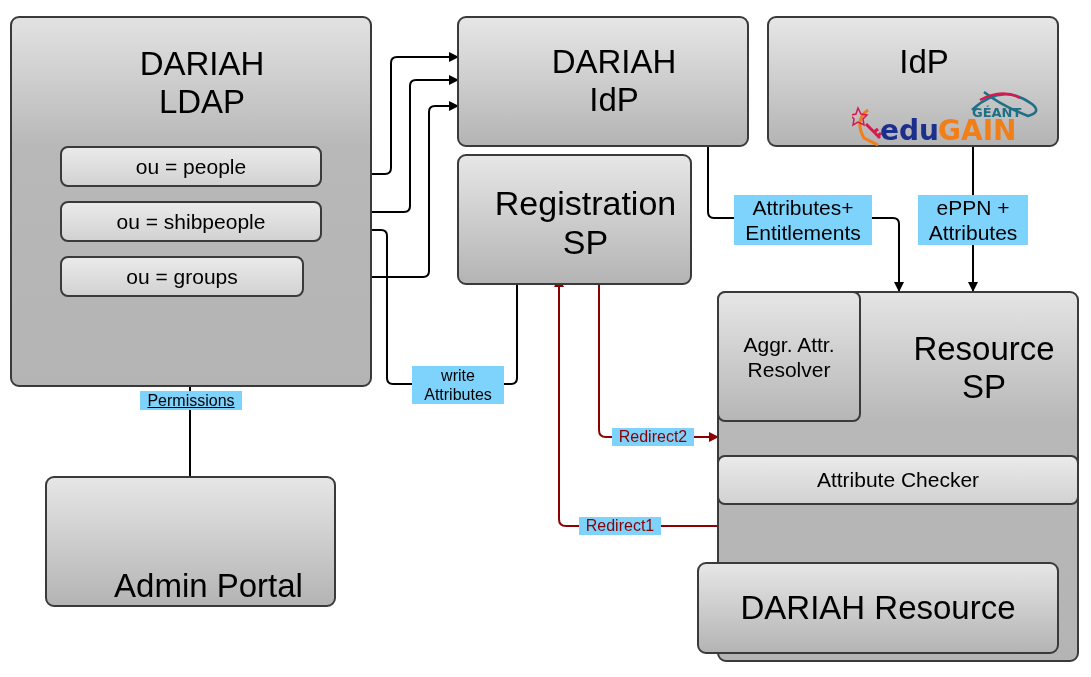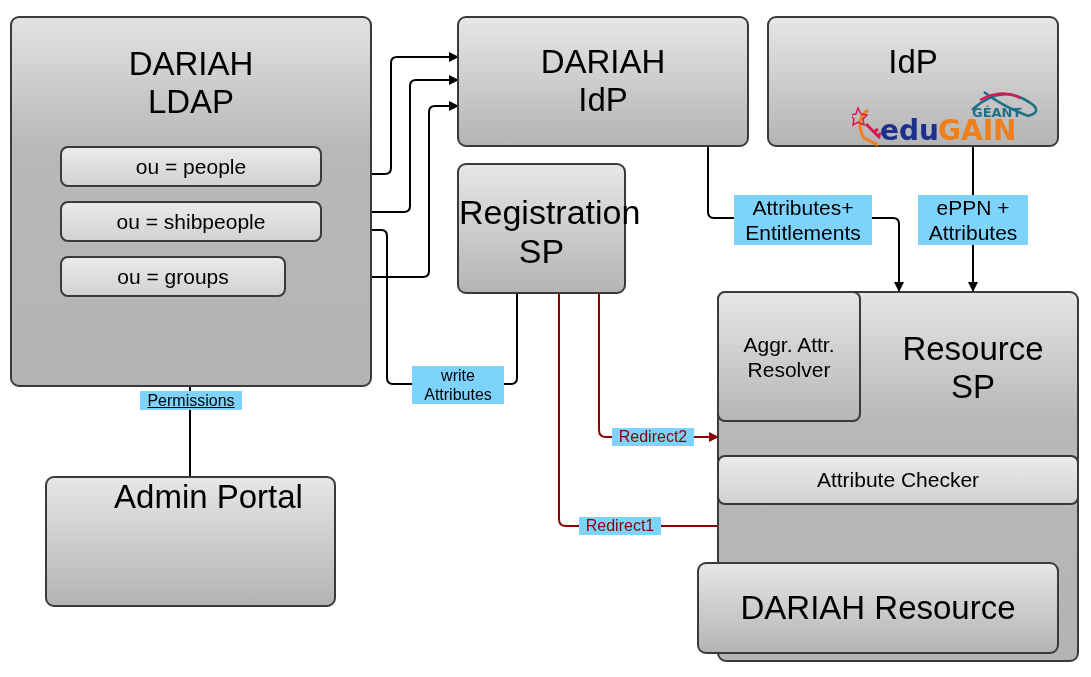--- a/index.html
+++ b/index.html
@@ -4,21 +4,21 @@
 <style>
   html, body { margin: 0; padding: 0; background: #ffffff; }
   body { width: 1091px; height: 677px; position: relative; overflow: hidden;
          font-family: "Liberation Sans", sans-serif; color: #000; }
   .box { position: absolute; box-sizing: border-box; border: 2px solid #3a3a3a; border-radius: 9px;
          background: linear-gradient(to bottom, #e6e6e6 0%, #b4b4b4 100%); }
   .box.flat { background: linear-gradient(to bottom, #e2e2e2 0%, #b8b8b8 35%, #b4b4b4 100%); }
   .inner { position: absolute; box-sizing: border-box; border: 2px solid #3a3a3a; border-radius: 8px;
            background: linear-gradient(to bottom, #eaeaea 0%, #d2d2d2 100%);
            display: flex; align-items: center; justify-content: center; font-size: 21px; }
-  .title { position: absolute; left: 0; right: 0; text-align: center; font-size: 33px; line-height: 38px; }
+  .title { position: absolute; left: 0; right: 0; text-align: center; font-size: 33px; line-height: 38px; padding-left: 22px; }
   .lbl { position: absolute; text-align: center; background: #7dd3fc; white-space: nowrap; }
   .lbl.big { font-size: 21px; line-height: 25px; }
   .lbl.small { font-size: 16px; line-height: 19px; }
   .lbl.red { color: #8b0000; font-size: 16px; line-height: 18px; }
   svg.wires { position: absolute; left: 0; top: 0; }
   .edugain { position: absolute; left: 852px; top: 90px; width: 195px; height: 56px; }
 </style>
 </head>
 <body>
 
@@ -60,32 +60,32 @@
     <div>DARIAH</div>
     <div>LDAP</div>
   </div>
 </div>
 <div class="inner" style="left:60px; top:146px; width:262px; height:41px;">
   <span>ou = people</span>
 </div>
 <div class="inner" style="left:60px; top:201px; width:262px; height:41px;">
   <span>ou = shibpeople</span>
 </div>
-<div class="inner" style="left:60px; top:256px; width:226px; height:41px;">
+<div class="inner" style="left:60px; top:256px; width:244px; height:41px;">
   <span>ou = groups</span>
 </div>
 
 <div class="box" style="left:457px; top:16px; width:292px; height:131px;">
   <div class="title" style="top:25px;">
     <div>DARIAH</div>
     <div>IdP</div>
   </div>
 </div>
 
-<div class="box" style="left:457px; top:163px; width:169px; height:131px;">
+<div class="box" style="left:457px; top:154px; width:235px; height:131px;">
   <div class="title" style="top:28px; font-size:34px; line-height:39px;">
     <div>Registration</div>
     <div>SP</div>
   </div>
 </div>
 
 <div class="box" style="left:767px; top:16px; width:292px; height:131px;">
   <div class="title" style="top:25px;">
     <div>IdP</div>
   </div>
@@ -114,21 +114,21 @@
   <div>Aggr. Attr.</div>
   <div>Resolver</div>
 </div>
 <div class="inner" style="left:717px; top:455px; width:362px; height:50px;">
   <span>Attribute Checker</span>
 </div>
 <div class="box" style="left:697px; top:562px; width:362px; height:92px; display:flex; align-items:center; justify-content:center;">
   <span style="font-size:33px;">DARIAH Resource</span>
 </div>
 
-<div class="box" style="left:45px; top:476px; width:291px; height:131px; display:flex; align-items:flex-start; justify-content:center;padding-left:36px;">
+<div class="box" style="left:45px; top:476px; width:291px; height:131px; display:flex; align-items:flex-end; justify-content:center;padding-left:36px;">
   <span style="font-size:33px;">Admin Portal</span>
 </div>
 
 <div class="lbl small" style="left:140px; top:391px; width:102px;text-decoration:underline;">Permissions</div>
 
 <div class="lbl small" style="left:412px; top:366px; width:92px;">
   <div>write</div>
   <div>Attributes</div>
 </div>
 

